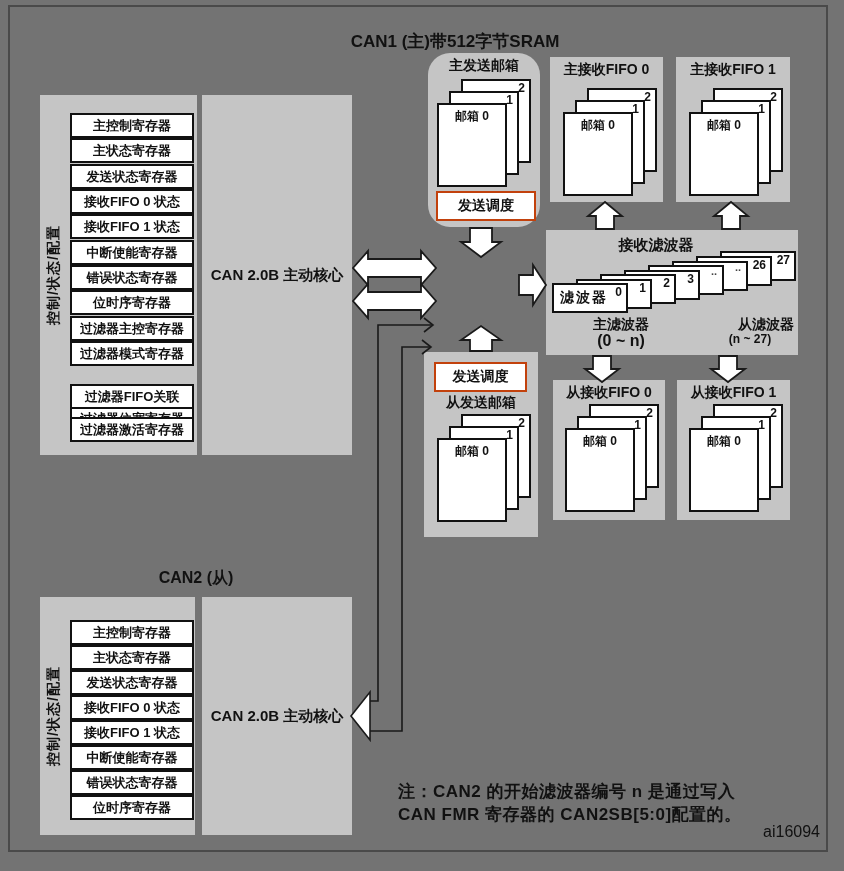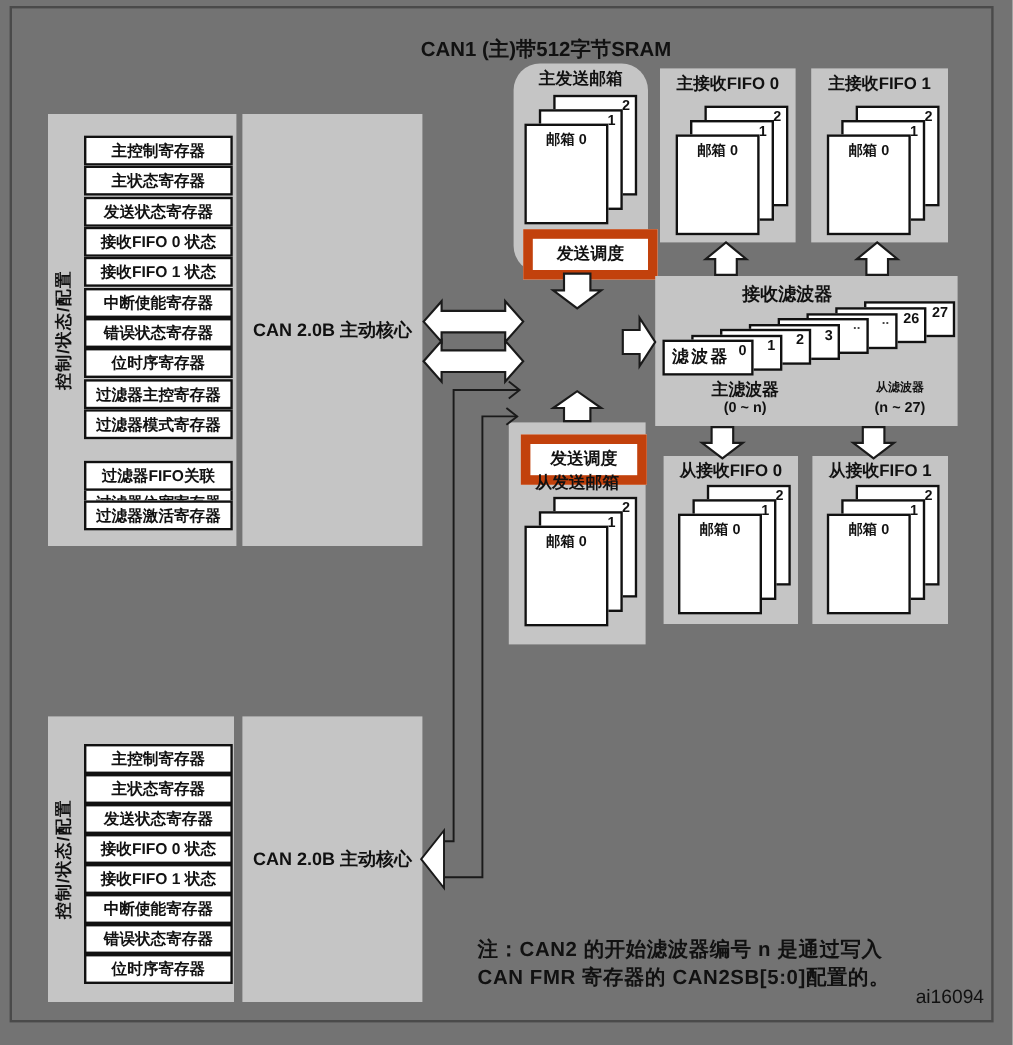--- a/index.html
+++ b/index.html
@@ -4,21 +4,21 @@
 <style>
   html,body{margin:0;padding:0;background:#fff;}
   #stage{position:relative;width:844px;height:871px;background:#737373;
          font-family:"Liberation Sans","DejaVu Sans",sans-serif;color:#111;overflow:hidden;}
   .frame{position:absolute;left:8px;top:5px;width:816px;height:843px;border:2px solid #4a4a4a;}
   .panel{position:absolute;background:#c5c5c5;}
   .title{position:absolute;font-weight:bold;white-space:nowrap;}
   .reg{position:absolute;width:120px;height:21px;background:#fff;border:2px solid #111;
        display:flex;align-items:center;justify-content:center;
        font-size:13px;font-weight:bold;white-space:nowrap;}
-  .box{position:absolute;background:#fff;border:8px solid #c2410c;display:flex;flex-direction:column;
+  .box{position:absolute;background:#fff;border:2px solid #c2410c;display:flex;flex-direction:column;
        align-items:center;justify-content:center;font-weight:bold;text-align:center;}
   .ptitle{position:absolute;top:4px;left:0;width:100%;text-align:center;font-weight:bold;
           font-size:14px;white-space:nowrap;}
   .vwrap{position:absolute;display:flex;align-items:center;justify-content:center;}
   .vwrap span{transform:rotate(-90deg);white-space:nowrap;font-weight:bold;font-size:14px;letter-spacing:1px;}
   .card{position:absolute;width:66px;height:80px;background:#fff;border:2px solid #111;}
   .card .num{position:absolute;top:0px;right:4px;font-size:12px;font-weight:bold;}
   .card .mb0{position:absolute;top:3px;left:0;width:100%;text-align:center;font-size:12px;font-weight:bold;}
   .fbox{position:absolute;width:72px;height:26px;background:#fff;border:2px solid #111;}
   .fbox .num{position:absolute;top:0px;right:4px;font-size:12px;font-weight:bold;}
@@ -123,22 +123,22 @@
       <span class="num">2</span>
       </div>
     <div class="fbox" style="left:30px;top:49px;">
       <span class="num">1</span>
       </div>
     <div class="fbox" style="left:6px;top:53px;">
       <span class="fname">滤波器</span>
       <span class="num">0</span>
       </div>
     <div class="lbl" style="left:15px;top:86px;width:120px;font-size:14px;">主滤波器</div>
-    <div class="lbl" style="left:15px;top:102px;width:120px;font-size:12px;">(0 ~ n)</div>
-    <div class="lbl" style="left:144px;top:86px;width:120px;font-size:10px;">从滤波器</div>
+    <div class="lbl" style="left:15px;top:102px;width:120px;font-size:16px;">(0 ~ n)</div>
+    <div class="lbl" style="left:160px;top:86px;width:120px;font-size:14px;">从滤波器</div>
     <div class="lbl" style="left:144px;top:102px;width:120px;font-size:12px;">(n ~ 27)</div>
   </div>
 
   <div class="panel" style="left:424px;top:352px;width:114px;height:185px;">
     <div class="box" style="left:10px;top:10px;width:89px;height:26px;font-size:14px;">
       <span>发送调度</span>
       </div>
     <div class="ptitle" style="top:42px;">从发送邮箱</div>
     <div class="card" style="left:37px;top:62px;">
       <span class="num">2</span>
@@ -170,20 +170,21 @@
       <span class="num">2</span>
       </div>
     <div class="card" style="left:24px;top:36px;">
       <span class="num">1</span>
       </div>
     <div class="card" style="left:12px;top:48px;">
       <span class="mb0">邮箱 0</span>
       </div>
   </div>
 
+  <div class="title" style="left:116px;top:568px;width:160px;text-align:center;font-size:16px;">CAN2 (从)</div>
 
   <div class="panel" style="left:40px;top:597px;width:155px;height:238px;"></div>
   <div class="vwrap" style="left:38px;top:597px;width:32px;height:238px;">
     <span>控制/状态/配置</span>
   </div>
 
   <div class="reg" style="left:70px;top:620px;">主控制寄存器</div>
   <div class="reg" style="left:70px;top:645px;">主状态寄存器</div>
   <div class="reg" style="left:70px;top:670px;">发送状态寄存器</div>
   <div class="reg" style="left:70px;top:695px;">接收FIFO 0 状态</div>

